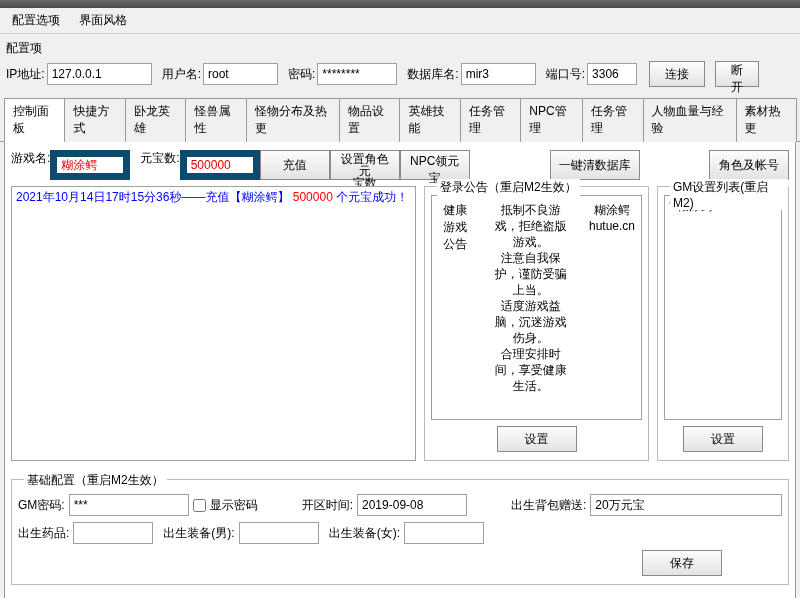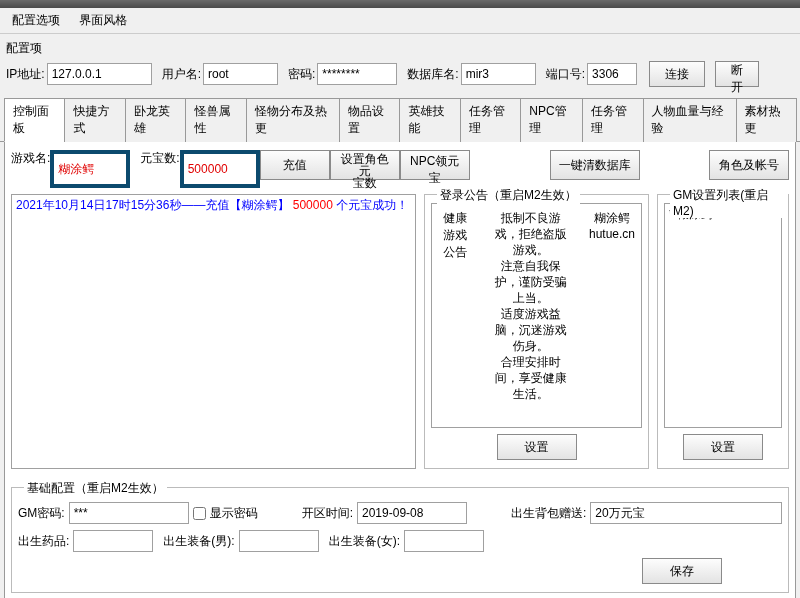--- a/index.html
+++ b/index.html
@@ -11,21 +11,21 @@
 .config-label { display: inline-block; margin: 4px 0 2px 0; }
 .conn-row { display: flex; align-items: center; gap: 2px; padding: 2px 0 6px 0; }
 .conn-row label { white-space: nowrap; }
 .conn-row input { height: 22px; border: 1px solid #a0a0a0; background: #fff; padding: 0 4px; font-family: inherit; font-size: 12px; }
 .btn { background: linear-gradient(#fdfdfd, #e3e3e3); border: 1px solid #8a8a8a; height: 26px; padding: 0 12px; cursor: pointer; font-family: inherit; font-size: 12px; }
 .tabs { display: flex; border-bottom: 1px solid #999; padding: 0 4px; margin-top: 2px; }
 .tab { padding: 4px 8px; border: 1px solid #999; border-bottom: none; background: #f0f0f0; cursor: pointer; margin-right: -1px; position: relative; top: 1px; }
 .tab.active { background: #fff; border-bottom: 1px solid #fff; }
 .tab-content { background: #fff; padding: 8px 6px; border: 1px solid #999; border-top: none; margin: 0 4px; height: 485px; }
 .row1 { display: flex; align-items: flex-start; margin-bottom: 6px; }
-.row1 input { height: 22px; border: 4px solid #0c4a6e; padding: 15px 4px; font-family: inherit; font-size: 12px; }
+.row1 input { height: 22px; border: 7px solid #0c4a6e; padding: 8px 4px; font-family: inherit; font-size: 12px; }
 .row1 .red { color: #e00000; }
 .btn-sm { background: linear-gradient(#fdfdfd, #e3e3e3); border: 1px solid #8a8a8a; padding: 2px 6px; cursor: pointer; font-family: inherit; font-size: 12px; height: 30px; }
 .btn-multi { line-height: 12px; height: 30px; text-align: center; }
 .mid-area { display: flex; gap: 8px; height: 275px; }
 .log-box { flex: 0 0 405px; border: 1px solid #a0a0a0; background: #fff; padding: 2px 4px; overflow: auto; }
 .log-box .blue { color: #0000ff; }
 .log-box .red2 { color: #ff0000; }
 .fieldset { border: 1px solid #bbb; padding: 8px 6px; position: relative; }
 .fieldset .legend { position: absolute; top: -8px; left: 12px; background: #fff; padding: 0 3px; font-size: 12px; }
 .fs-login { flex: 0 0 225px; display: flex; flex-direction: column; }

